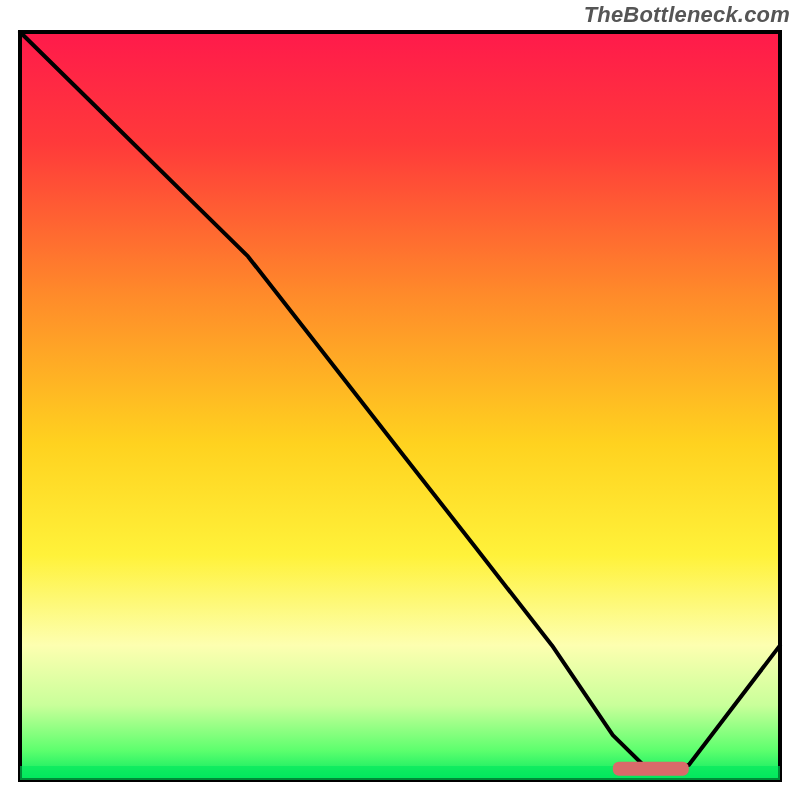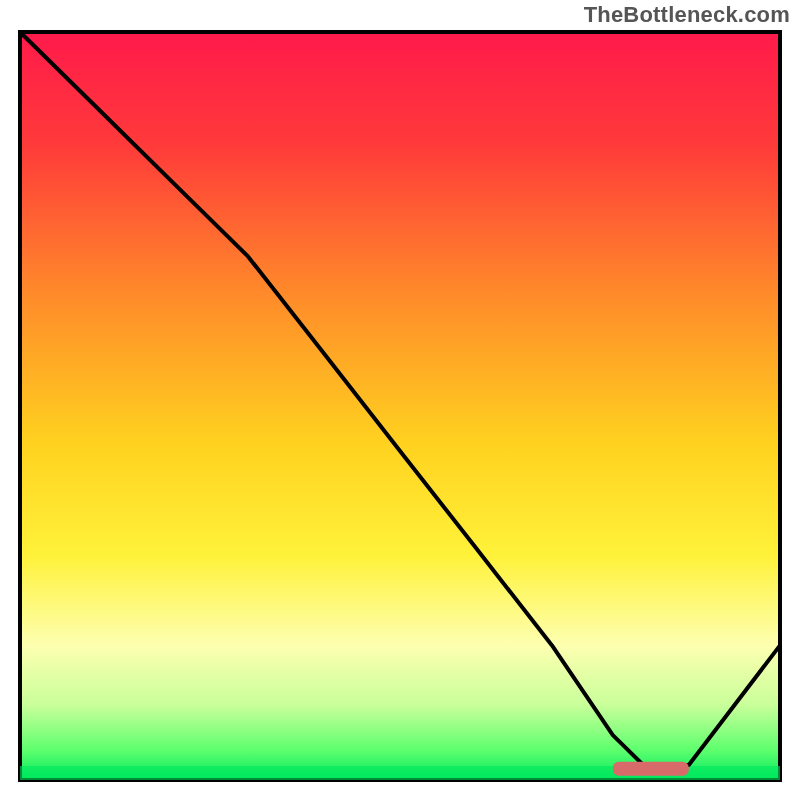--- a/index.html
+++ b/index.html
@@ -7,20 +7,21 @@
     padding: 0;
     width: 800px;
     height: 800px;
     background: #ffffff;
     font-family: Arial, Helvetica, sans-serif;
   }
   .container {
     position: relative;
     width: 800px;
     height: 664px;
+    font-style: italic;
   }
   .watermark {
     position: absolute;
     top: 2px;
     right: 10px;
     font-size: 22px;
     font-weight: bold;
     color: #555555;
     letter-spacing: 0.2px;
   }

